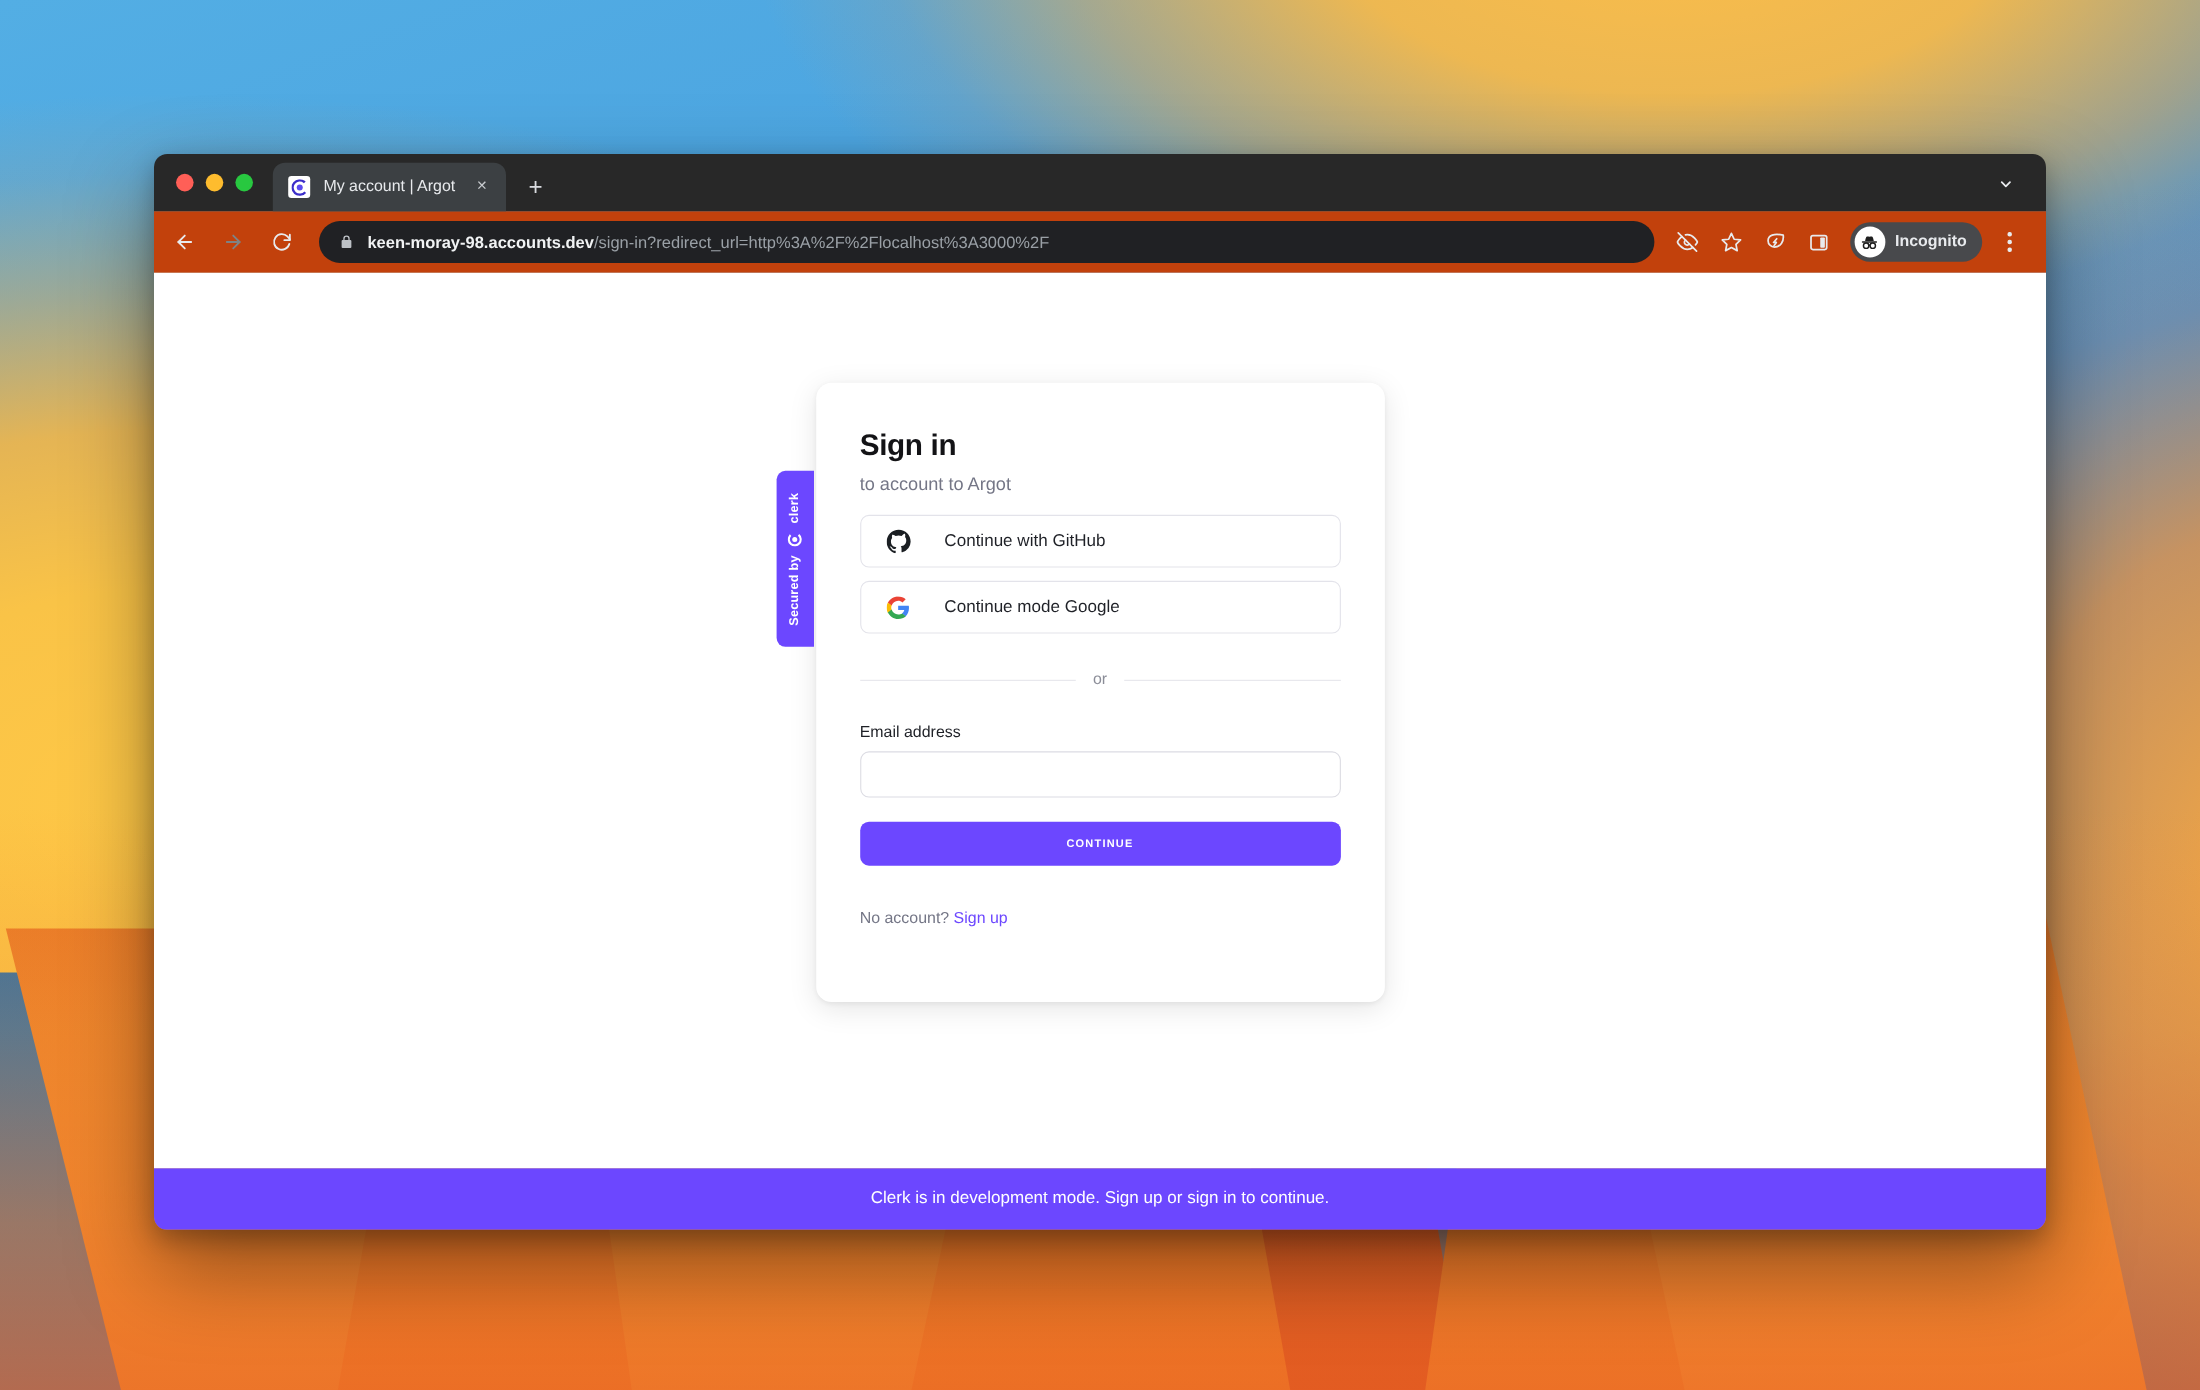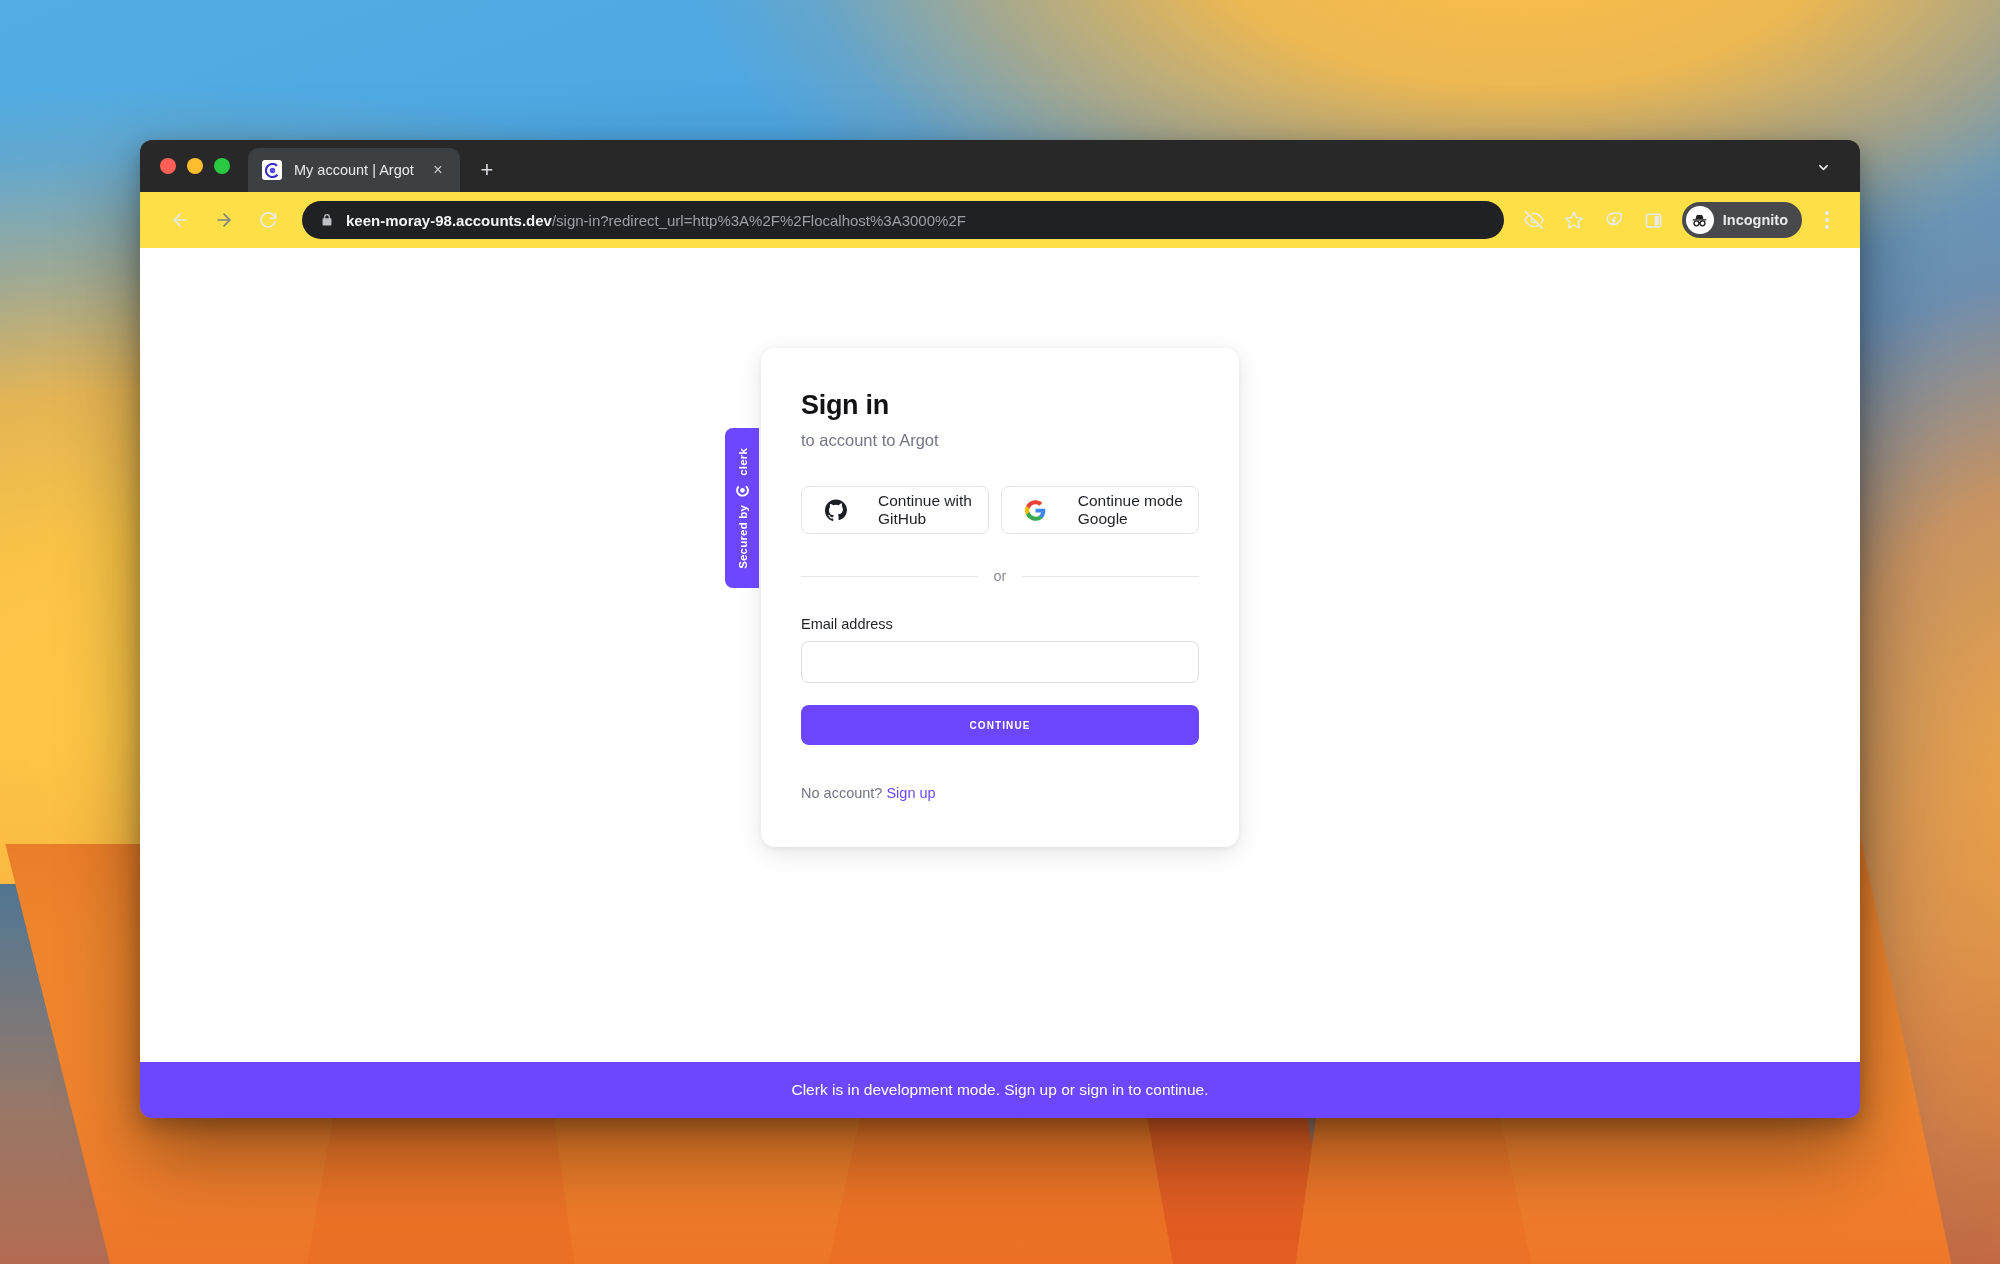--- a/index.html
+++ b/index.html
@@ -149,25 +149,25 @@
     right: 24px;
     bottom: 12px;
     width: 26px; height: 26px;
     display: flex; align-items: center; justify-content: center;
     color: #e8eaed;
   }
 
   
   .toolbar {
     height: 56px;
-    background: #fde047;
+    background: #c2410c;
     display: flex;
     align-items: center;
     gap: 4px;
-    padding: 0 16px 0 20px;
+    padding: 0 16px 0 8px;
     flex: 0 0 auto;
   }
   .nav-btn {
     width: 40px; height: 40px;
     display: flex; align-items: center; justify-content: center;
     border-radius: 50%;
     color: #e8eaed;
   }
   .nav-btn.disabled { color: #7e8285; }
 
@@ -236,39 +236,39 @@
     display: flex;
     align-items: flex-start;
     justify-content: center;
     overflow: hidden;
   }
 
   
   .card-wrap { position: relative; margin-top: 100px; }
 
   .signin-card {
-    width: 478px;
+    width: 517px;
     background: #ffffff;
     border-radius: 14px;
     box-shadow: 0 6px 26px rgba(0,0,0,0.10), 0 1.5px 5px rgba(0,0,0,0.06);
-    padding: 42px 40px 46px 40px;
+    padding: 42px 40px 68px 40px;
   }
   .card-title {
     font-size: 27px;
     font-weight: bold;
     color: #131316;
     letter-spacing: -0.3px;
   }
   .card-subtitle {
     margin-top: 10px;
     font-size: 16.5px;
     color: #747686;
   }
 
-  .social-list { margin-top: 36px; display: flex; flex-direction: row; gap: 12px; }
+  .social-list { margin-top: 18px; display: flex; flex-direction: column; gap: 12px; }
   .social-btn {
     height: 48px;
     border: 1px solid #e3e3ea;
     border-radius: 8px;
     background: #ffffff;
     display: flex;
     align-items: center;
     padding-left: 22px;
     gap: 30px;
   }

